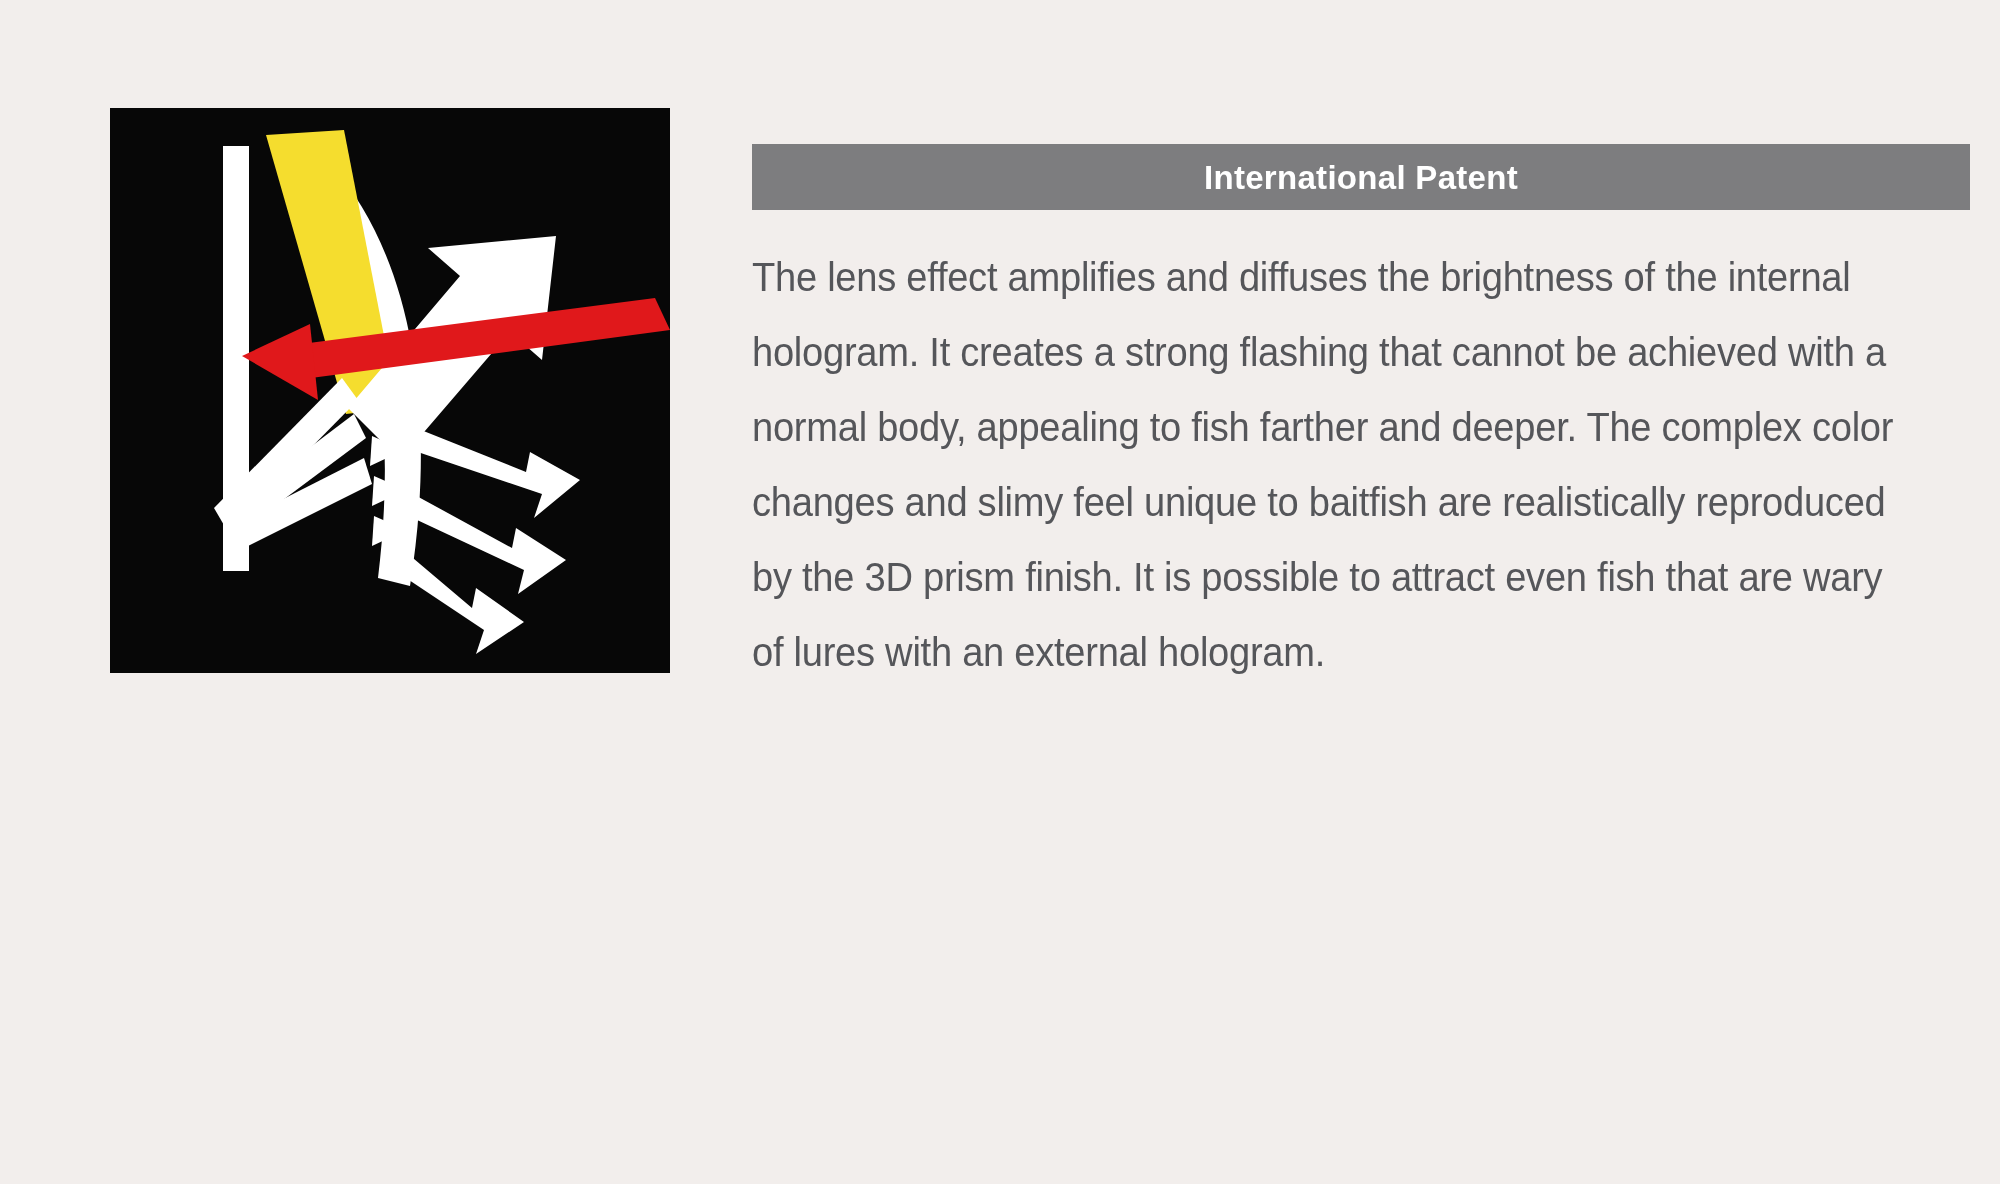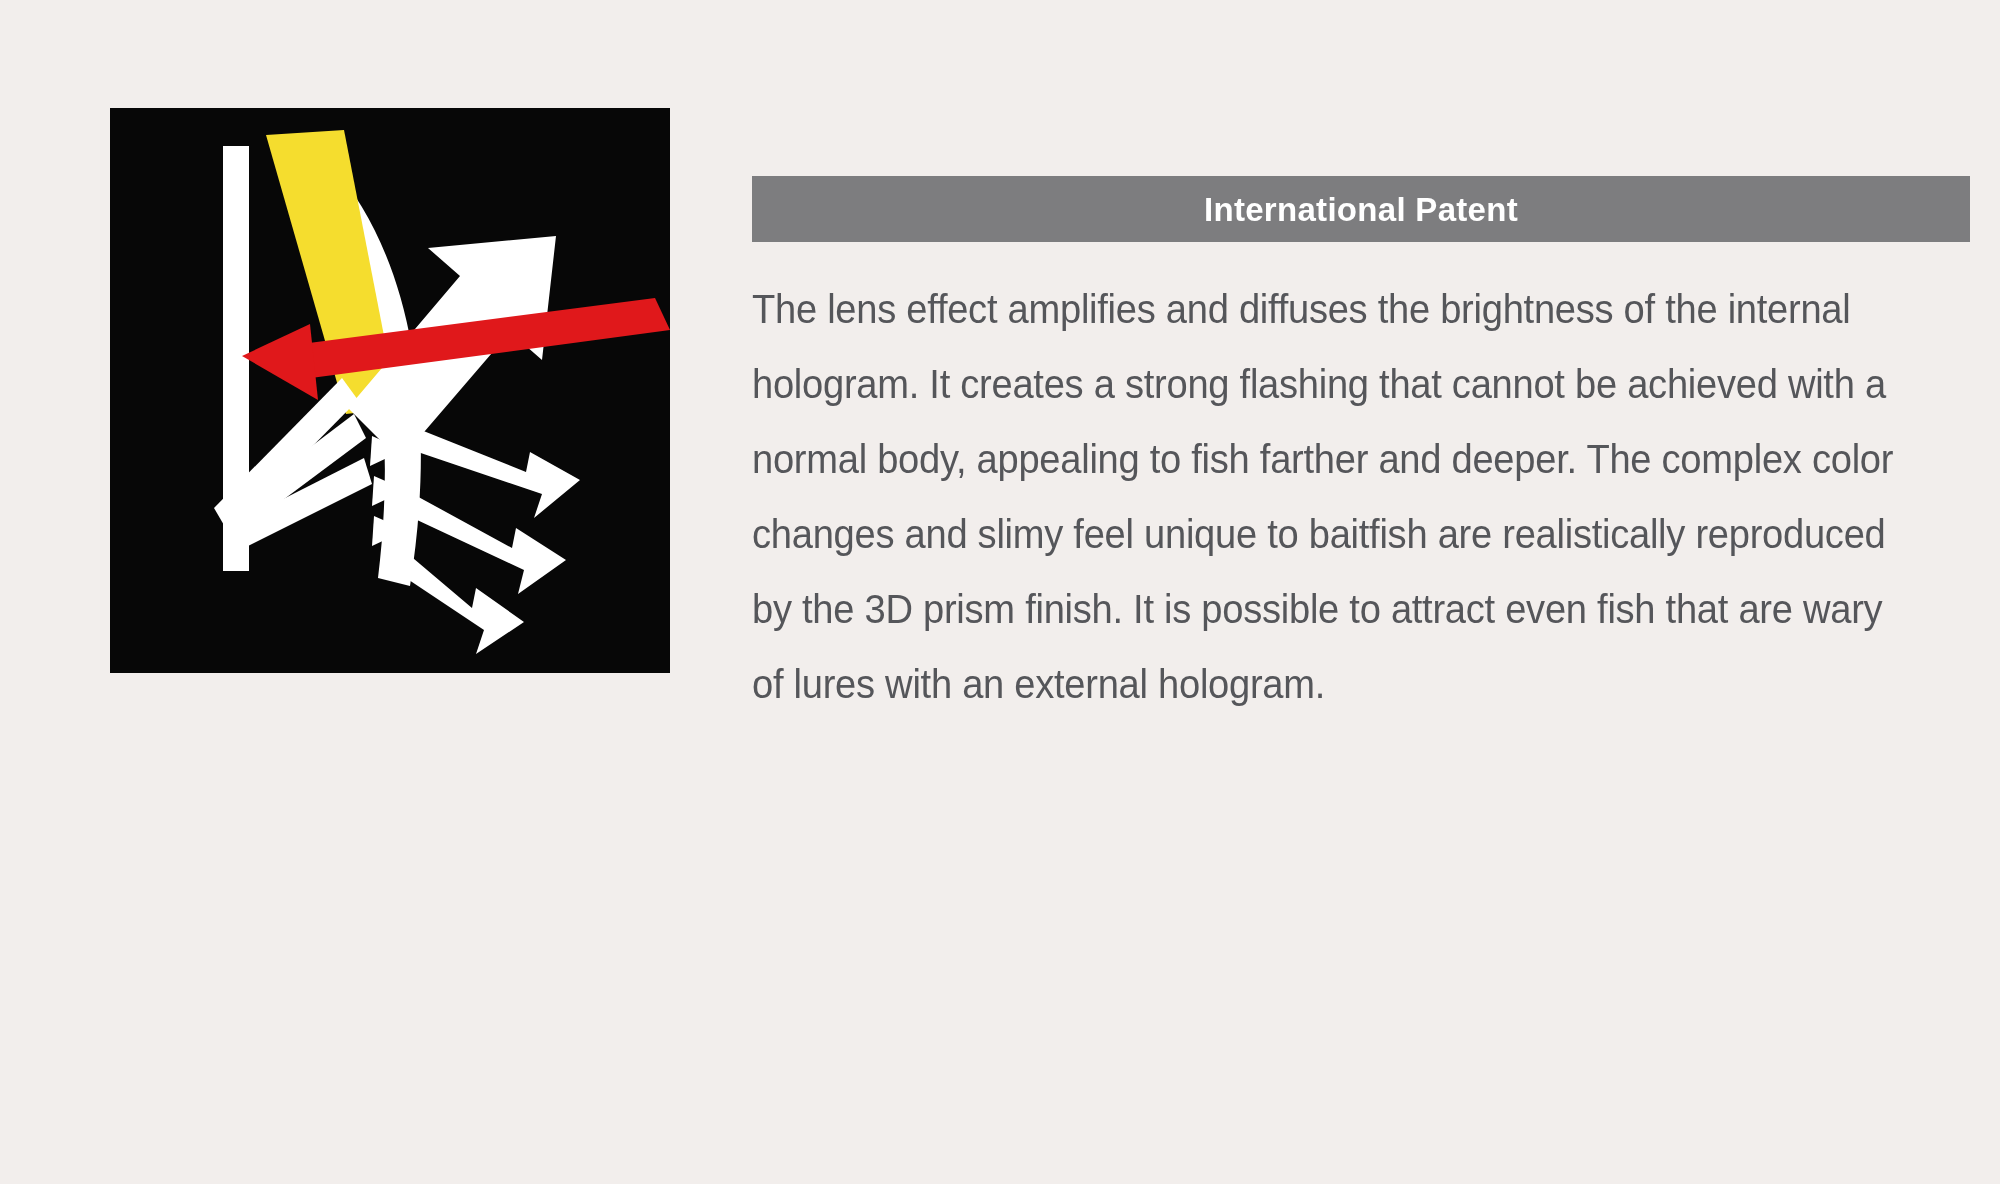--- a/index.html
+++ b/index.html
@@ -50,21 +50,21 @@
     font-size: 48px;
     font-weight: bold;
     color: #3b3b3d;
     letter-spacing: -0.2px;
     margin: 0;
     padding: 0 0 0 4px;
     line-height: 1.15;
   }
 
   .patent-banner {
-    margin-top: 56px;
+    margin-top: 24px;
     width: 1218px;
     height: 66px;
     background: #7d7d7f;
     display: flex;
     align-items: center;
     justify-content: center;
   }
   .patent-banner .banner-label {
     color: #ffffff;
     font-family: "Liberation Sans", sans-serif;

